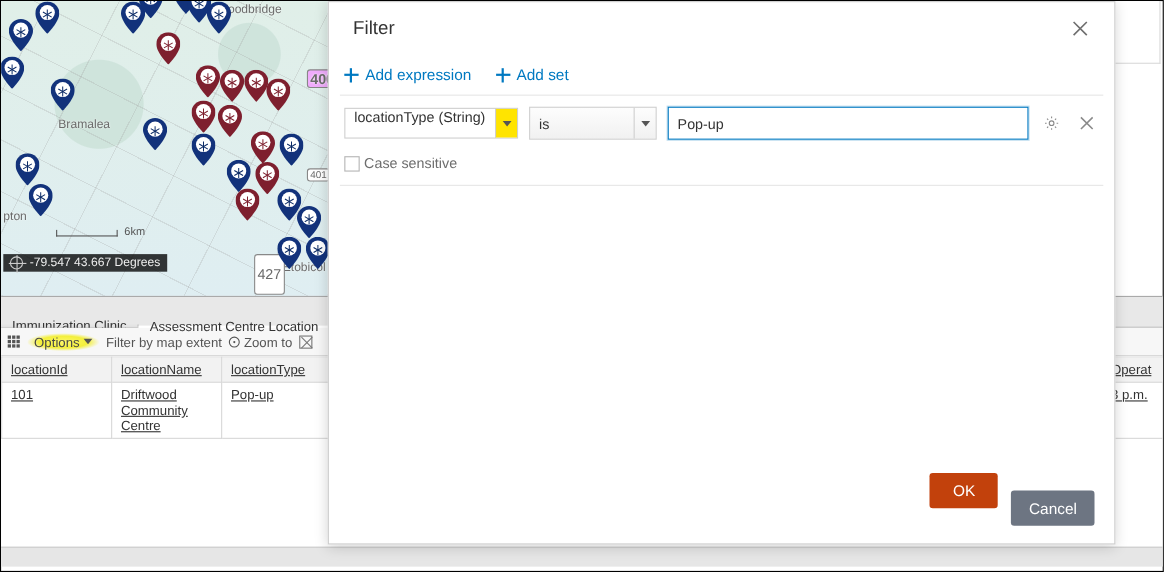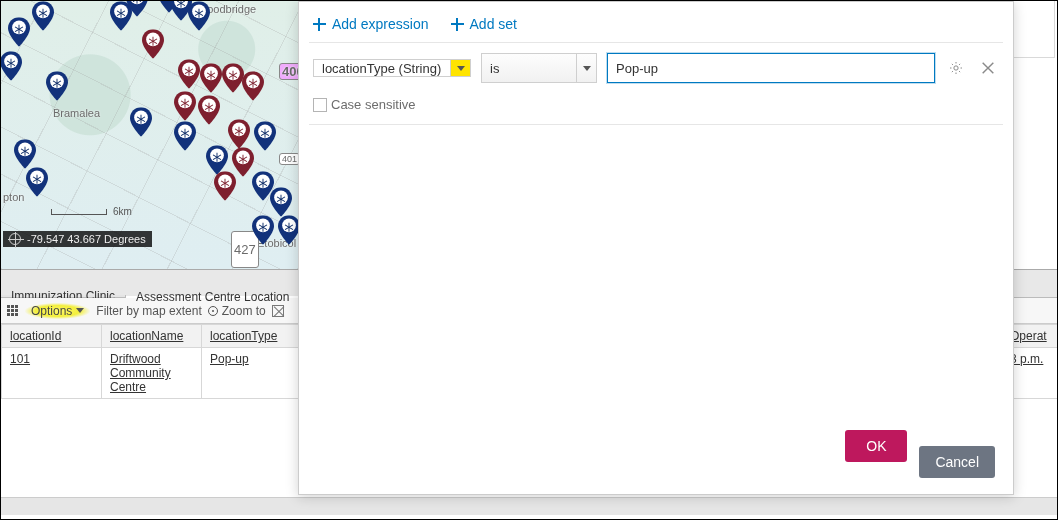--- a/index.html
+++ b/index.html
@@ -248,23 +248,23 @@
     font-size: 13px; color: #4a4a4a;
     padding: 0 4px 10px 4px;
   }
   .expr-row {
     display: flex; align-items: center; gap: 10px;
     padding: 10px 4px 4px 4px;
     border-top: 1px solid #e6e6e6;
   }
   .field-select {
     flex: 0 0 158px;
-    display: flex; align-items: flex-end;
+    display: flex; align-items: flex-start;
     border: 1px solid #cfcfcf;
-    height: 18px;
+    height: 28px;
     background: #fff;
     position: relative;
   }
   .field-select .label {
     flex: 1; padding: 0 8px; color: #333; font-size: 13px;
     overflow: hidden; text-overflow: ellipsis; white-space: nowrap;
   }
   .field-select .dd {
     width: 20px; height: 100%;
     display:flex; align-items:center; justify-content:center;
@@ -318,21 +318,21 @@
     padding: 12px 18px 16px 18px;
   }
   .btn {
     min-width: 62px; height: 32px;
     border-radius: 3px;
     font-size: 14px;
     display:flex; align-items:center; justify-content:center;
     cursor: pointer;
     padding: 0 16px;
   }
-  .btn-primary { background: #be185d; color: #fff; margin-left: 16px; }
+  .btn-primary { background: #c2410c; color: #fff; margin-left: 16px; }
   .btn-secondary { background: #6d7582; color: #fff; margin-top: 16px; }
 </style>
 </head>
 <body>
 
 <svg width="0" height="0" style="position:absolute">
   <defs>
     <symbol id="pin-shape" viewBox="0 0 24 32">
       <path d="M12 0 C5.4 0 0 5.2 0 11.6 C0 20 12 32 12 32 C12 32 24 20 24 11.6 C24 5.2 18.6 0 12 0 Z"></path>
     </symbol>
@@ -678,20 +678,28 @@
             <td>Pop-up</td>
             <td>3 p.m.</td>
           </tr>
         </tbody>
     </table>
   </div>
   <div class="status-bar"></div>
 </div>
 
 <div class="modal-overlay">
+  <div class="modal-header">
+    <span>Filter</span>
+    <span class="modal-close">
+      <svg viewBox="0 0 18 18">
+          <path d="M3 3 L15 15 M15 3 L3 15" stroke-width="1.5" fill="none"></path>
+        </svg>
+    </span>
+  </div>
   <div class="modal-body">
     <div class="link-row">
       <span class="link-btn">
         <span class="plus"></span>
         <span>Add expression</span>
       </span>
       <span class="link-btn">
         <span class="plus"></span>
         <span>Add set</span>
       </span>

